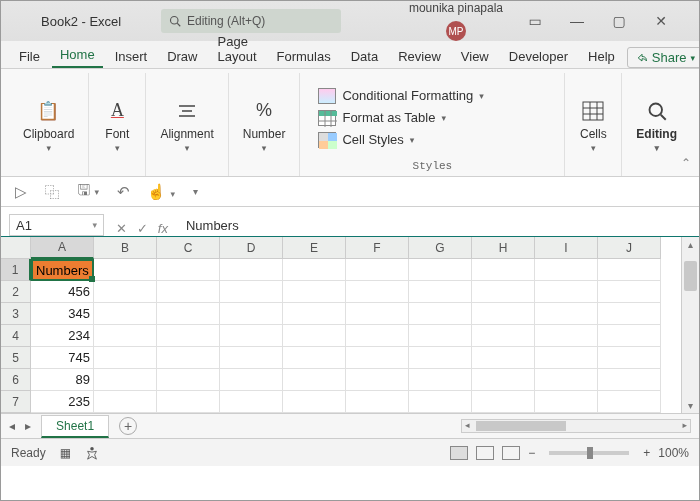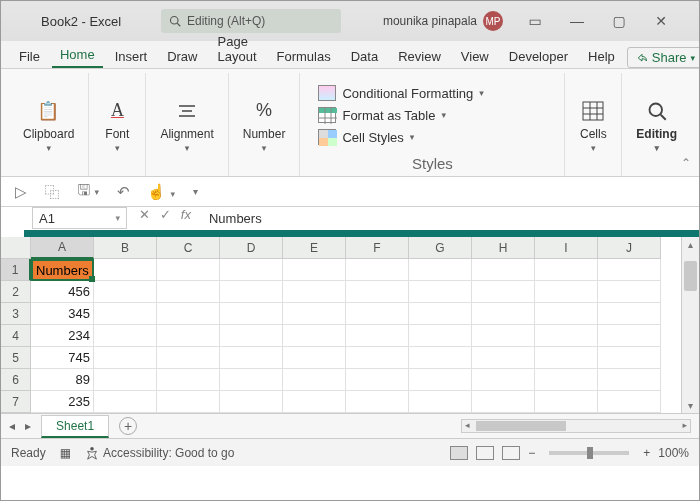--- a/index.html
+++ b/index.html
@@ -2,52 +2,52 @@
 <html><head>
 <meta charset="utf-8">
 <style>
 * { box-sizing: border-box; margin: 0; padding: 0; font-family: "Segoe UI", sans-serif; }
 body { width: 700px; height: 501px; background: #fff; border: 1px solid #9a9a9a; overflow: hidden; font-size: 13px; }
 
 
 .titlebar { height: 40px; background: linear-gradient(#e6e6e6,#e0e0e0); display: flex; align-items: center; padding: 0 24px; }
 .titlebar .title { font-size: 13px; color: #333; margin-left: 16px; width: 120px;}
 .titlebar .search { flex: 0 0 180px; height: 24px; background: #cfd6cf; border-radius: 3px; display: flex; align-items: center; padding: 0 8px; color: #555; font-size: 12px; gap:6px;}
-.titlebar .user { margin-left: auto; display: flex; align-items: center; gap: 6px; color: #444; font-size: 12px; }
+.titlebar .user { margin-left: auto; display: flex; align-items: center; gap: 6px; color: #444; font-size: 12px; flex-direction: column; }
 .avatar { width: 20px; height: 20px; border-radius: 50%; background: #b05050; color: #fff; display: flex; align-items: center; justify-content: center; font-size: 10px; }
 .winbtns { display: flex; gap: 14px; margin-left: 18px; color: #555; }
 .winbtns span { width: 28px; text-align: center; cursor: pointer; font-size: 14px; }
 
 
 .ribbon-tabs { height: 28px; display: flex; align-items: flex-end; padding: 0 10px; border-bottom: 1px solid #d0d0d0; gap: 4px; background:#f3f3f3;}
 .ribbon-tabs .tab { padding: 4px 8px; font-size: 13px; color: #333; cursor: pointer; }
 .ribbon-tabs .tab.active { color: #217346; border-bottom: 2px solid #217346; }
 .share-btn { margin-left: auto; color: #217346; border: 1px solid #c0c0c0; border-radius: 3px; padding: 2px 8px; display: flex; align-items: center; gap: 4px; font-size: 13px; }
 
 
 .ribbon { height: 108px; background: #f8f8f8; border-bottom: 1px solid #d0d0d0; display: flex; padding: 4px 8px 0 8px; position: relative;}
 .group { display: flex; flex-direction: column; align-items: center; padding: 0 8px; border-right: 1px solid #e0e0e0; }
 .group:last-of-type { border-right: none; }
 .group-main { flex: 1; display: flex; align-items: center; justify-content: center; gap: 8px;}
-.group-label { font-size: 15px; color: #666; padding: 2px 0 4px 0; }
+.group-label { font-size: 11px; color: #666; padding: 2px 0 4px 0; font-family: Liberation Mono, monospace; }
 .bigbtn { display: flex; flex-direction: column; align-items: center; gap: 2px; padding: 4px 6px; cursor: pointer; }
 .bigbtn .icn { width: 28px; height: 28px; display: flex; align-items: center; justify-content: center; font-size: 18px; color: #444;}
 .bigbtn .lbl { font-size: 12px; color: #333; }
 .bigbtn .drop { font-size: 9px; color: #666;}
 .styles-list { display: flex; flex-direction: column; gap: 4px; padding-top:4px;}
 .style-item { display: flex; align-items: center; gap: 6px; font-size: 13px; color: #333; cursor: pointer; padding:1px 0;}
 .style-item .sicn { width: 18px; height: 16px; border: 1px solid #888; background: #fff; position: relative; }
 .collapse { position: absolute; right: 8px; bottom: 6px; color: #888; font-size: 12px; cursor: pointer; }
 
 
 .qat { height: 30px; background: #fff; border-bottom: 1px solid #d0d0d0; display: flex; align-items: center; gap: 18px; padding: 0 14px; color: #777; font-size: 15px;}
 .qat span { cursor: pointer; }
 
 
-.formula-row { height: 30px; border-bottom: 7px solid #0f766e; display: flex; align-items: flex-start; margin-left: 23px; }
+.formula-row { height: 30px; border-bottom: 1px solid #0f766e; display: flex; align-items: flex-end; }
 .namebox { width: 95px; border: 1px solid #ccc; height: 22px; margin-left: 8px; display: flex; align-items: center; padding: 0 6px; font-size: 13px; color: #333; justify-content: space-between;}
 .namebox .dd { font-size: 9px; color: #888; }
 .fx-ctrl { display: flex; align-items: center; gap: 10px; margin: 0 12px; color: #888; font-size: 13px;}
 .fx-input { flex: 1; height: 22px; border: none; padding: 0 6px; font-size: 13px; color: #333; outline:none;}
 
 
 .grid-area { height: 176px; display: flex; overflow: hidden; position: relative;}
 .corner { width: 30px; height: 22px; background: #eceeec; border-right: 1px solid #ccc; border-bottom: 1px solid #ccc; }
 .colhead { width: 63px; height: 22px; background: #eceeec; border-right: 1px solid #ccc; border-bottom: 1px solid #ccc; display: flex; align-items: center; justify-content: center; font-size: 12px; color: #555;}
 .colhead.sel { background: #d8d8d8; border-bottom: 2px solid #217346;}
@@ -386,21 +386,20 @@
 </div>
 
 <div class="statusbar">
   <span>Ready</span>
   <span>▦</span>
   <span style="display:flex;align-items:center;gap:4px;">
     <svg width="14" height="14" viewBox="0 0 16 16">
         <circle cx="8" cy="3" r="2" fill="#555"></circle>
         <path d="M3 6l5 1 5-1-2 4 2 5-5-3-5 3 2-5z" fill="none" stroke="#555"></path>
       </svg>
-    <span>Accessibility: Good to go</span>
   </span>
   <div class="views">
     <span class="vicn" style="background:#ddd;"></span>
     <span class="vicn"></span>
     <span class="vicn"></span>
     <span>−</span>
     <div class="zoom-slider">
         <div class="knob"></div>
       </div>
     <span>+</span>

